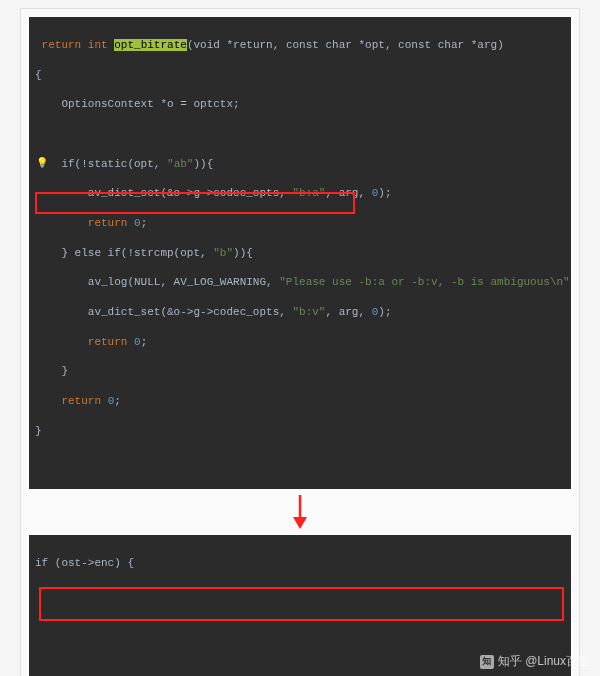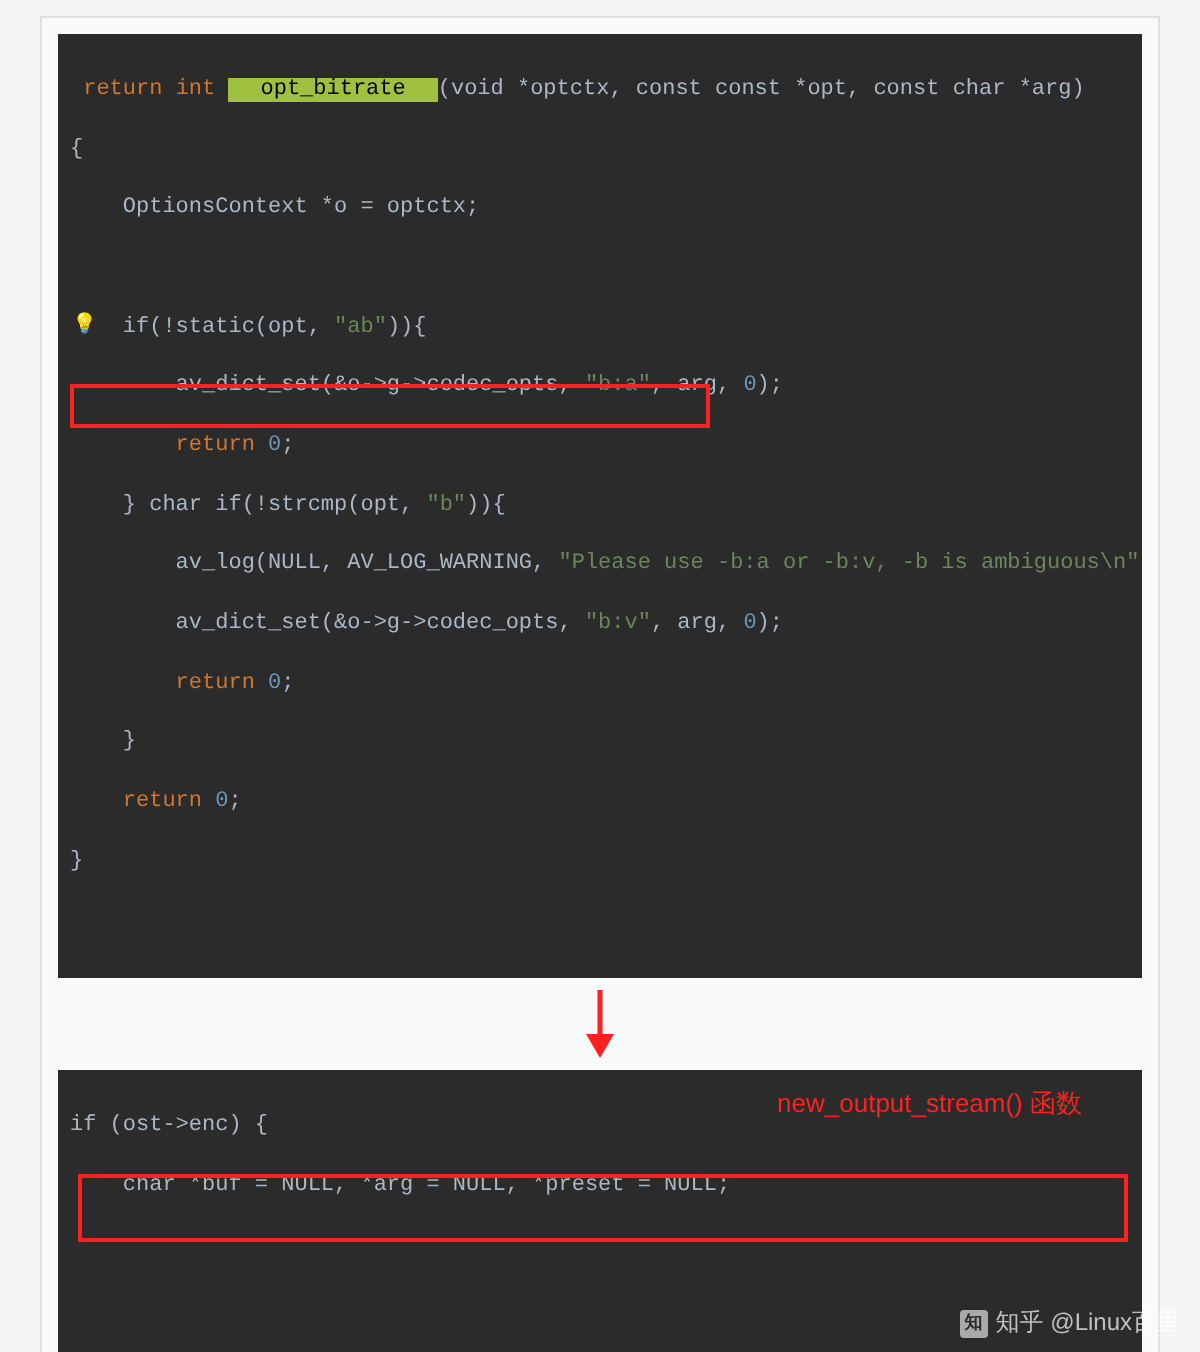--- a/index.html
+++ b/index.html
@@ -24,21 +24,21 @@
     color: #a9b7c6;
     padding: 6px 8px 6px 6px;
     line-height: 1.35;
     position: relative;
     white-space: pre;
     overflow: hidden;
   }
   .code-line { position: relative; }
   .kw { color: #cc7832; }
   .type { color: #cc7832; }
-  .fn-hl { color: #000; background: #a0c040; padding: 0 16px; }
+  .fn-hl { color: #000; background: #a0c040; padding: 0 0; }
   .str { color: #6a8759; }
   .num { color: #6897bb; }
   .redbox {
     position: absolute;
     border: 2px solid #ff2020;
     pointer-events: none;
   }
   .label-red {
     font-size: 13px;
     color: #ff2020;
@@ -81,54 +81,52 @@
     align-items: center; justify-content: center;
     border-radius: 2px;
   }
 </style>
 </head>
 <body>
 
 <div class="frame">
 
   <div class="code-block">
-<div class="code-line"> <span class="kw">return</span> <span class="type">int</span> <span class="fn-hl">opt_bitrate</span><span>(void *optctx, const const *opt, const char *arg)</span></div>
+<div class="code-line"> <span class="kw">return</span> <span class="type">int</span> <span class="fn-hl">opt_bitrate</span><span>(void *return, const char *opt, const char *arg)</span></div>
 <div class="code-line">{</div>
 <div class="code-line">    OptionsContext *o = optctx;</div>
 <div class="code-line"> </div>
 <div class="code-line"><span class="bulb">💡</span><span>    if(!static(opt, </span><span class="str">"ab"</span><span>)){</span></div>
 <div class="code-line"><span>        av_dict_set(&amp;o-&gt;g-&gt;codec_opts, </span><span class="str">"b:a"</span><span>, arg, </span><span class="num">0</span><span>);</span></div>
 <div class="code-line"><span class="kw">        return </span><span class="num">0</span><span>;</span></div>
-<div class="code-line"><span>    } char if(!strcmp(opt, </span><span class="str">"b"</span><span>)){</span></div>
+<div class="code-line"><span>    } else if(!strcmp(opt, </span><span class="str">"b"</span><span>)){</span></div>
 <div class="code-line"><span>        av_log(NULL, AV_LOG_WARNING, </span><span class="str">"Please use -b:a or -b:v, -b is ambiguous\n"</span><span>);</span></div>
 <div class="code-line"><span>        av_dict_set(&amp;o-&gt;g-&gt;codec_opts, </span><span class="str">"b:v"</span><span>, arg, </span><span class="num">0</span><span>);</span></div>
 <div class="code-line"><span class="kw">        return </span><span class="num">0</span><span>;</span></div>
 <div class="code-line">    }</div>
 <div class="code-line"><span class="kw">    return </span><span class="num">0</span><span>;</span></div>
 <div class="code-line">}</div>
     <div class="redbox" style="left:6px; top:175px; width:320px; height:22px;"></div>
   </div>
 
   <div class="arrow">
     <svg width="20" height="34">
         <line x1="10" y1="0" x2="10" y2="24" stroke="#ff2020" stroke-width="2.5"></line>
         <polygon points="10,34 3,22 17,22" fill="#ff2020"></polygon>
       </svg>
   </div>
 
   <div class="code-block" style="min-height:110px;">
 <div class="code-line">if (ost-&gt;enc) {</div>
-<div class="code-line">    char *buf = NULL, *arg = NULL, *preset = NULL;</div>
 <div class="code-line"> </div>
 
 
 
 
     <div class="redbox" style="left:10px; top:52px; width:525px; height:34px;"></div>
-    <div class="label-red" style="right:30px; top:8px;">new_output_stream() 函数</div>
   </div>
 
 </div>
 
 <div class="watermark">
   <span class="zhihu-icon">知</span>
   <span>知乎 @Linux百里</span>
 </div>
 
 </body></html>

